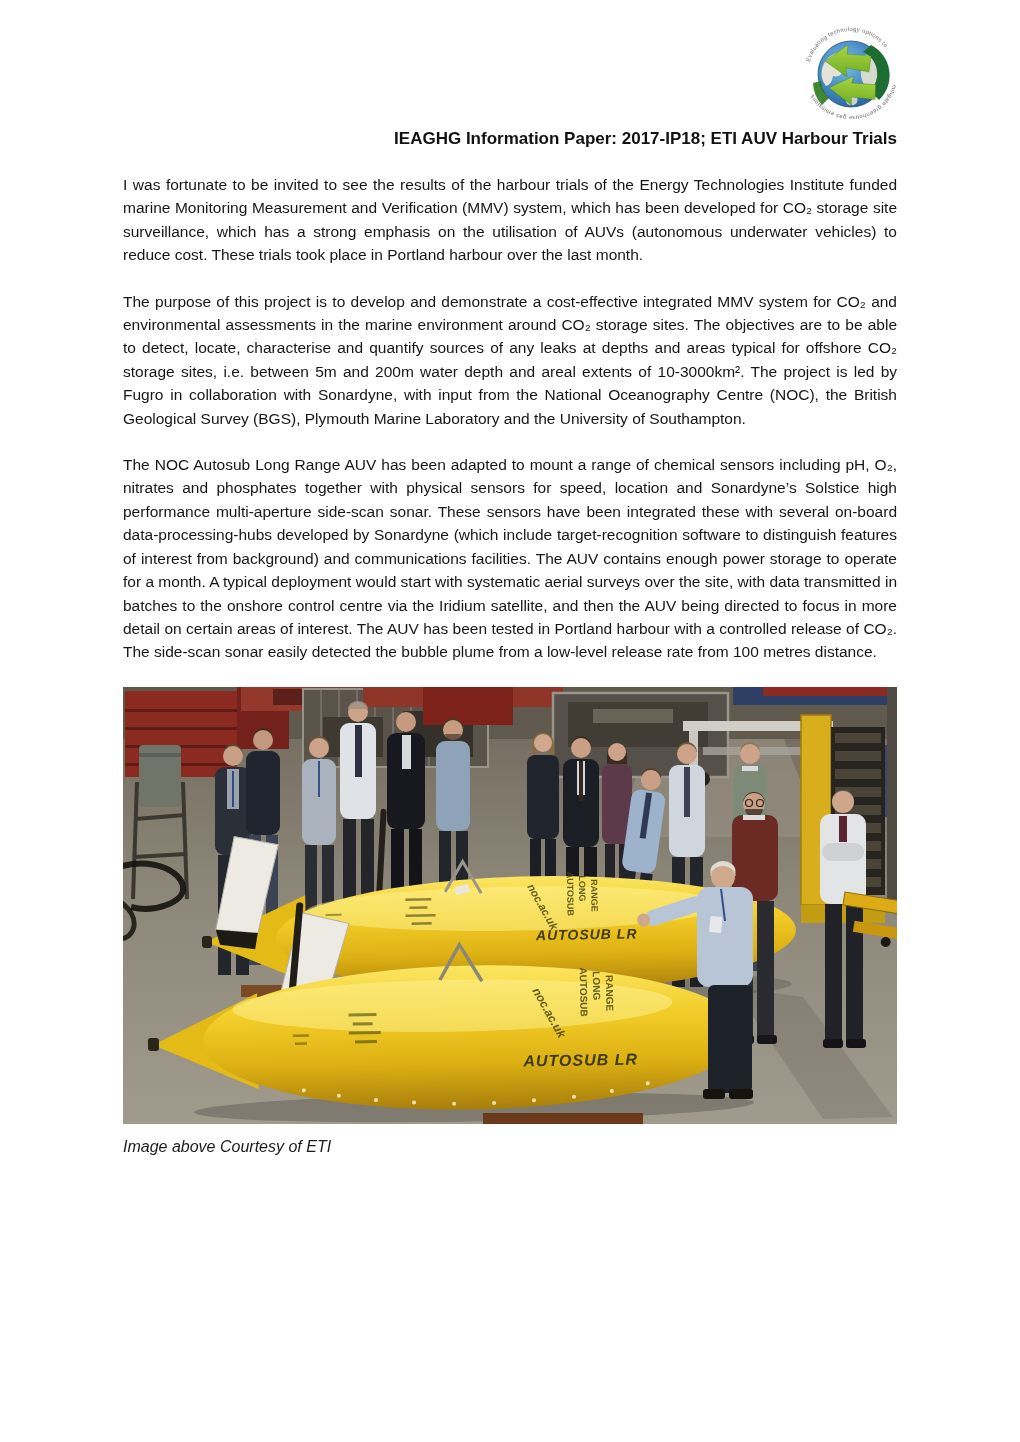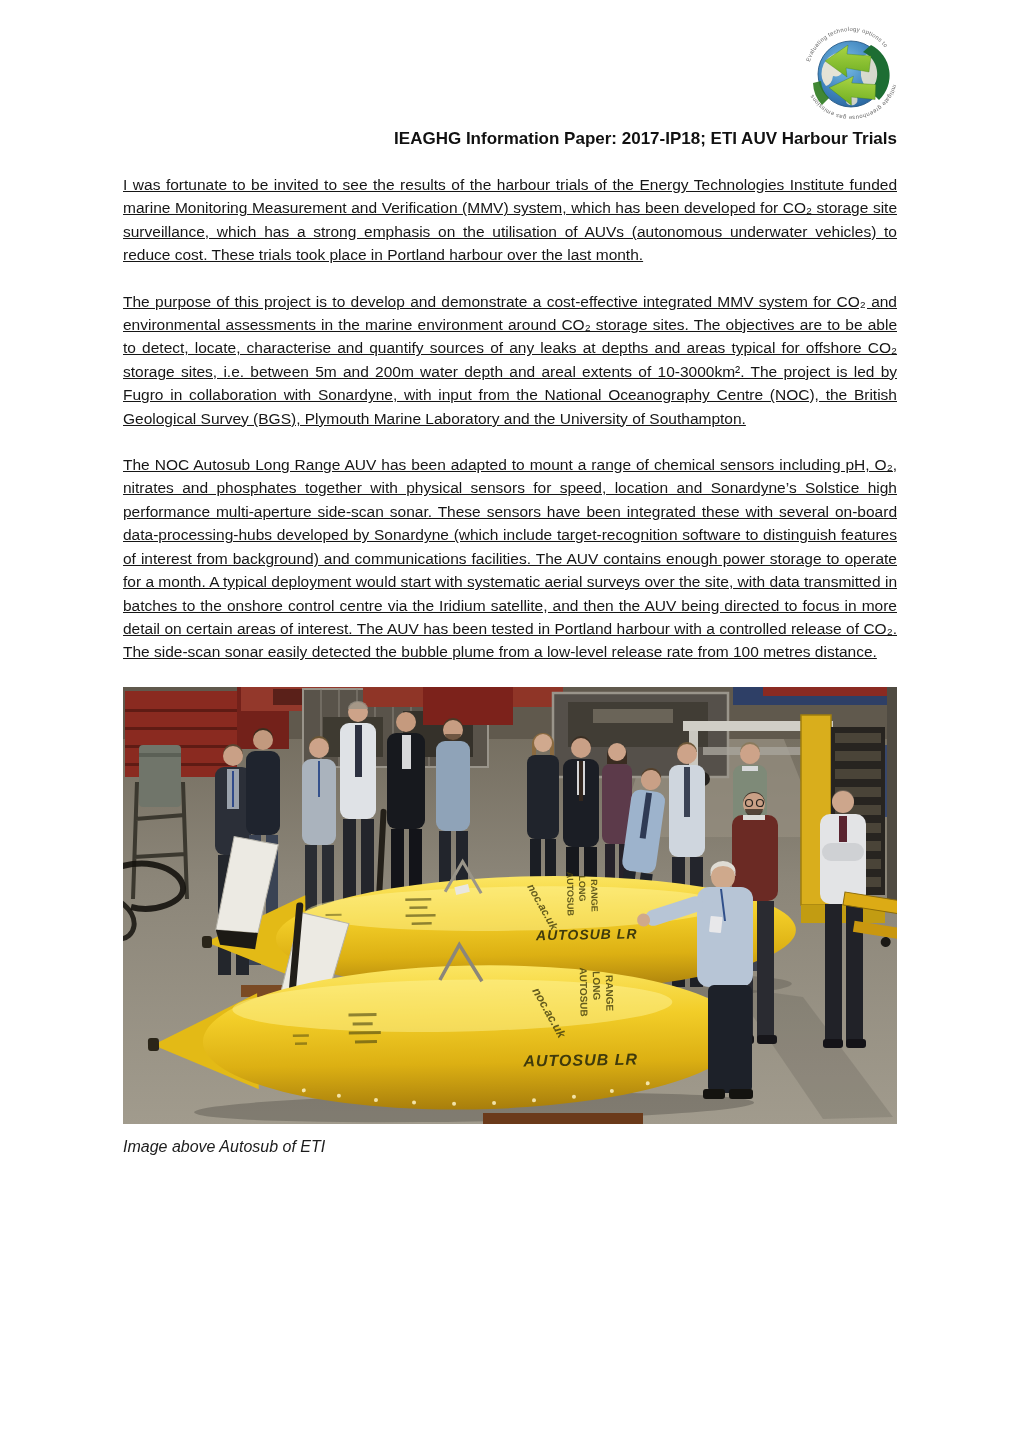--- a/index.html
+++ b/index.html
@@ -10,21 +10,20 @@
   }
   .logo-wrap { position:absolute; top:20px; left:801px; width:100px; height:108px; }
   .content { position:absolute; top:0; left:123px; width:774px; }
   .doc-title {
     margin:129px 0 24px; font-size:17px; font-weight:bold; text-align:right;
     line-height:20px; color:#111;
   }
   p.body-par {
     margin:18px 0 23px; font-size:15.5px; line-height:23.4px; text-align:justify;
     color:#161616;
-    text-decoration:underline;
   }
   figure.photo { margin:0; width:774px; height:437px; display:block; }
   figure.photo svg { display:block; }
   .caption { margin:14px 0 0; font-size:16px; font-style:italic; color:#1c1c1c; }
   .arc-text { font-size:5.8px; fill:#676767; letter-spacing:0.35px; }
   .auv-label { font-weight:bold; font-style:italic; fill:#3f3a0c; letter-spacing:1px; }
   .auv-small { font-weight:bold; fill:#4a4410; opacity:0.85; }
 </style>
 </head>
 <body>
@@ -370,15 +369,15 @@
           <path d="M-4,214 C20,230 12,252 -4,252" stroke="#15130e" stroke-width="5" fill="none" opacity="0.85"></path>
           <g transform="rotate(9 722 205)">
             <rect x="722" y="205" width="70" height="13" fill="#dcab15" stroke="#8a6a08" stroke-width="1"></rect>
             <rect x="736" y="232" width="56" height="11" fill="#c9970f"></rect>
             <circle cx="770" cy="248" r="5" fill="#1b1915"></circle>
           </g>
         </g>
       </svg>
     </figure>
 
-    <p class="caption">Image above Autosub of ETI</p>
+    <p class="caption">Image above Courtesy of ETI</p>
   </div>
 </div>
 
 </body></html>

